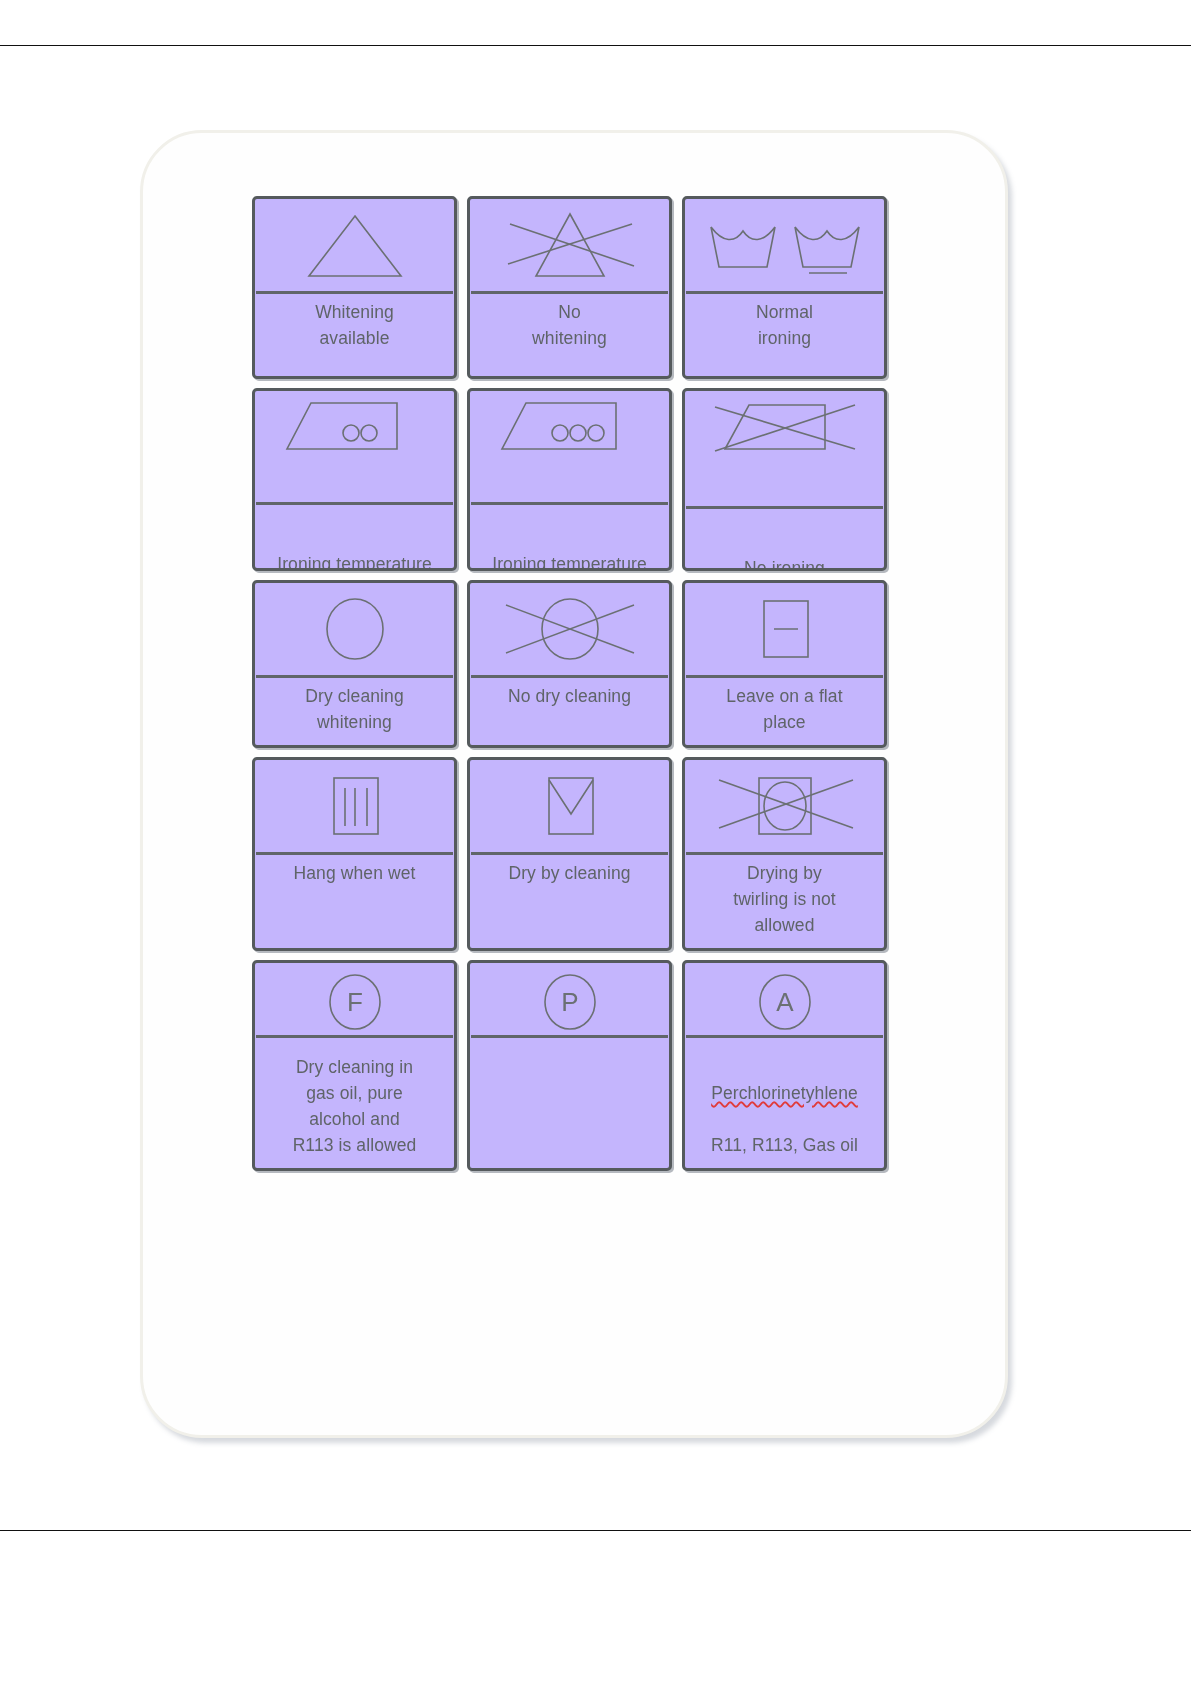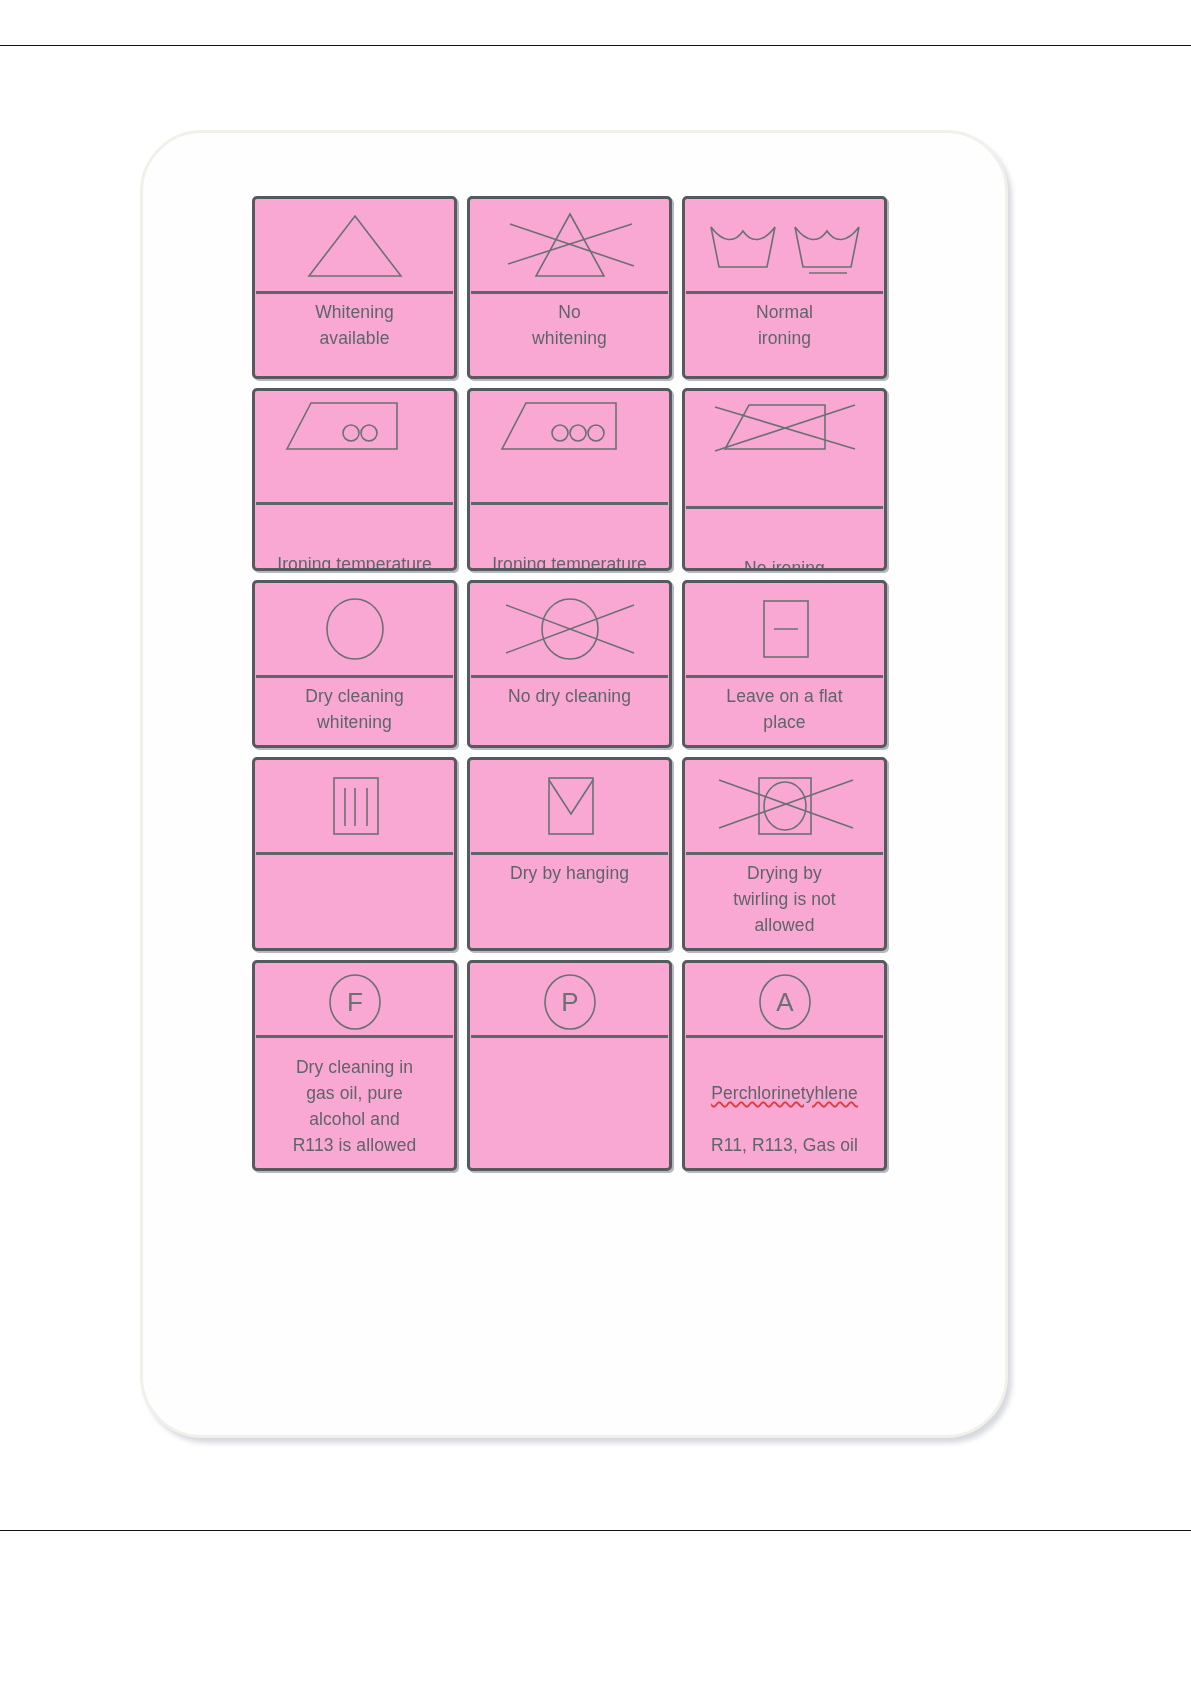--- a/index.html
+++ b/index.html
@@ -36,21 +36,21 @@
     display:grid;
     grid-template-columns:repeat(3, 205px);
     grid-auto-rows:auto;
     column-gap:10px;
     row-gap:9px;
   }
 
   .cell{
     border:3px solid #555a5d;
     border-radius:5px;
-    background:#f9a8d4;
+    background:#c4b5fd;
     box-shadow:2px 2px 0 rgba(120,128,138,.55);
     display:flex;
     flex-direction:column;
     box-sizing:border-box;
     overflow:hidden;
   }
   .cell .sym{
     height:92px;
     display:flex;align-items:center;justify-content:center;
     position:relative;
@@ -227,31 +227,32 @@
     <div class="cell">
       <div class="sym">
         <svg width="90" height="76" viewBox="0 0 90 76">
           <rect class="stroke" x="24" y="10" width="44" height="56"></rect>
           <line class="stroke" x1="35" y1="20" x2="35" y2="58"></line>
           <line class="stroke" x1="45" y1="20" x2="45" y2="58"></line>
           <line class="stroke" x1="57" y1="20" x2="57" y2="58"></line>
         </svg>
       </div>
       <div class="divider"></div>
+      <div class="lbl">Hang when wet</div>
     </div>
 
     <div class="cell">
       <div class="sym">
         <svg width="90" height="76" viewBox="0 0 90 76">
           <rect class="stroke" x="24" y="10" width="44" height="56"></rect>
           <polyline class="stroke" points="24,12 46,46 68,12"></polyline>
         </svg>
       </div>
       <div class="divider"></div>
-      <div class="lbl">Dry by hanging</div>
+      <div class="lbl">Dry by cleaning</div>
     </div>
 
     <div class="cell">
       <div class="sym">
         <svg width="164" height="76" viewBox="0 0 164 76">
           <rect class="stroke" x="56" y="10" width="52" height="56"></rect>
           <ellipse class="stroke" cx="82" cy="38" rx="21" ry="24"></ellipse>
           <line class="stroke" x1="16" y1="12" x2="150" y2="60"></line>
           <line class="stroke" x1="16" y1="60" x2="150" y2="12"></line>
         </svg>

